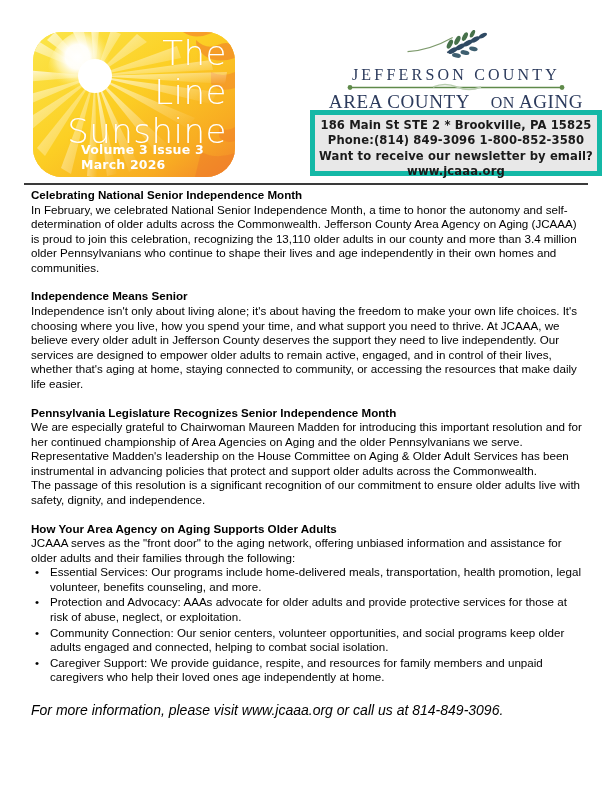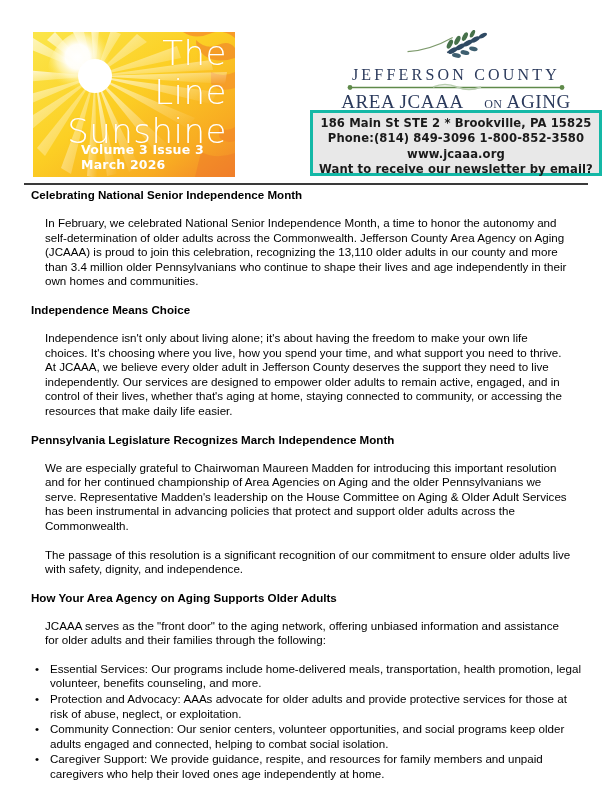--- a/index.html
+++ b/index.html
@@ -26,20 +26,21 @@
 
   
   .banner {
     position: absolute;
     left: 33px;
     top: 32px;
     width: 202px;
     height: 145px;
     overflow: hidden;
     background: linear-gradient(160deg,#fbe64a 0%, #fcd92e 28%, #fcc71d 55%, #fab21a 75%, #f79a2a 100%);
+    border-radius: 29px;
   }
   .banner svg { position:absolute; left:0; top:0; }
   .banner-title {
     position: absolute;
     right: 8px;
     top: 2px;
     width: 190px;
     text-align: right;
     color: #ffffff;
     font-family: "DejaVu Sans", sans-serif;
@@ -87,31 +88,31 @@
   }
   .logo-agency {
     font-family: "Liberation Serif", serif;
     font-size: 19px;
     letter-spacing: .6px;
     color: #2b3a5c;
     line-height: 21px;
     margin-top: -1px;
     white-space: nowrap;
   }
-  .logo-agency .sm { font-size: 12px; letter-spacing: .4px; padding-left: 16px; }
+  .logo-agency .sm { font-size: 16px; letter-spacing: .4px; padding-left: 16px; }
 
   
   .contact-box {
     position: absolute;
     left: 310px;
     top: 110px;
     width: 292px;
     height: 66px;
     background: #e8e8e8;
-    border: 3px solid #14b8a6;
+    border: 5px solid #14b8a6;
     box-sizing: border-box;
     text-align: center;
     padding-top: 3px;
   }
   .contact-line {
     font-family: "DejaVu Sans", sans-serif;
     font-weight: bold;
     font-size: 11.6px;
     line-height: 15.4px;
     color: #1a1a1a;
@@ -139,21 +140,21 @@
     font-size: 11.6px;
     font-weight: bold;
     margin: 0 0 0.5px 0;
     line-height: 14px;
     color: #000;
   }
   p.body-par {
     font-family: "Liberation Sans", sans-serif;
     font-size: 11.6px;
     line-height: 14.6px;
-    margin: 14px;
+    margin: 0;
     color: #000;
     text-align: left;
   }
   .sec { margin-bottom: 14px; }
   .sec.tight { margin-bottom: 0; }
 
   ul.bullets {
     margin: 0;
     padding: 0;
     list-style: none;
@@ -281,47 +282,47 @@
 
     <div class="logo-county">JEFFERSON COUNTY</div>
 
     <svg class="logo-rule" viewBox="0 0 218 9" preserveAspectRatio="none">
       <line x1="2" y1="4.5" x2="216" y2="4.5" stroke="#5f8a4a" stroke-width="1.6"></line>
       <circle cx="3" cy="4.5" r="2.4" fill="#5f8a4a"></circle>
       <circle cx="215" cy="4.5" r="2.4" fill="#5f8a4a"></circle>
       <path d="M86,4 q12,-5 24,0 q12,5 24,0" stroke="#b9cdb0" stroke-width="1.4" fill="none"></path>
     </svg>
 
-    <div class="logo-agency"><span>AREA JCAAA</span> <span class="sm">ON</span> <span>AGING</span></div>
+    <div class="logo-agency"><span>AREA COUNTY</span> <span class="sm">ON</span> <span>AGING</span></div>
   </div>
 
   <div class="contact-box">
     <div class="contact-line">186 Main St STE 2 * Brookville, PA 15825</div>
     <div class="contact-line">Phone:(814) 849-3096 1-800-852-3580</div>
+    <div class="contact-line">Want to receive our newsletter by email?</div>
     <div class="contact-line">www.jcaaa.org</div>
-    <div class="contact-line">Want to receive our newsletter by email?</div>
   </div>
 
   <div class="head-rule"></div>
 </div>
 
 <div class="content">
 
   <div class="sec">
     <h2 class="sec-head">Celebrating National Senior Independence Month</h2>
     <p class="body-par">In February, we celebrated National Senior Independence Month, a time to honor the autonomy and self-determination of older adults across the Commonwealth. Jefferson County Area Agency on Aging (JCAAA) is proud to join this celebration, recognizing the 13,110 older adults in our county and more than 3.4 million older Pennsylvanians who continue to shape their lives and age independently in their own homes and communities.</p>
   </div>
 
   <div class="sec">
-    <h2 class="sec-head">Independence Means Choice</h2>
+    <h2 class="sec-head">Independence Means Senior</h2>
     <p class="body-par">Independence isn't only about living alone; it's about having the freedom to make your own life choices. It's choosing where you live, how you spend your time, and what support you need to thrive. At JCAAA, we believe every older adult in Jefferson County deserves the support they need to live independently. Our services are designed to empower older adults to remain active, engaged, and in control of their lives, whether that's aging at home, staying connected to community, or accessing the resources that make daily life easier.</p>
   </div>
 
   <div class="sec">
-    <h2 class="sec-head">Pennsylvania Legislature Recognizes March Independence Month</h2>
+    <h2 class="sec-head">Pennsylvania Legislature Recognizes Senior Independence Month</h2>
     <p class="body-par">We are especially grateful to Chairwoman Maureen Madden for introducing this important resolution and for her continued championship of Area Agencies on Aging and the older Pennsylvanians we serve. Representative Madden's leadership on the House Committee on Aging &amp; Older Adult Services has been instrumental in advancing policies that protect and support older adults across the Commonwealth.</p>
     <p class="body-par">The passage of this resolution is a significant recognition of our commitment to ensure older adults live with safety, dignity, and independence.</p>
   </div>
 
   <div class="sec tight">
     <h2 class="sec-head">How Your Area Agency on Aging Supports Older Adults</h2>
     <p class="body-par">JCAAA serves as the "front door" to the aging network, offering unbiased information and assistance for older adults and their families through the following:</p>
   </div>
 
   <ul class="bullets">

